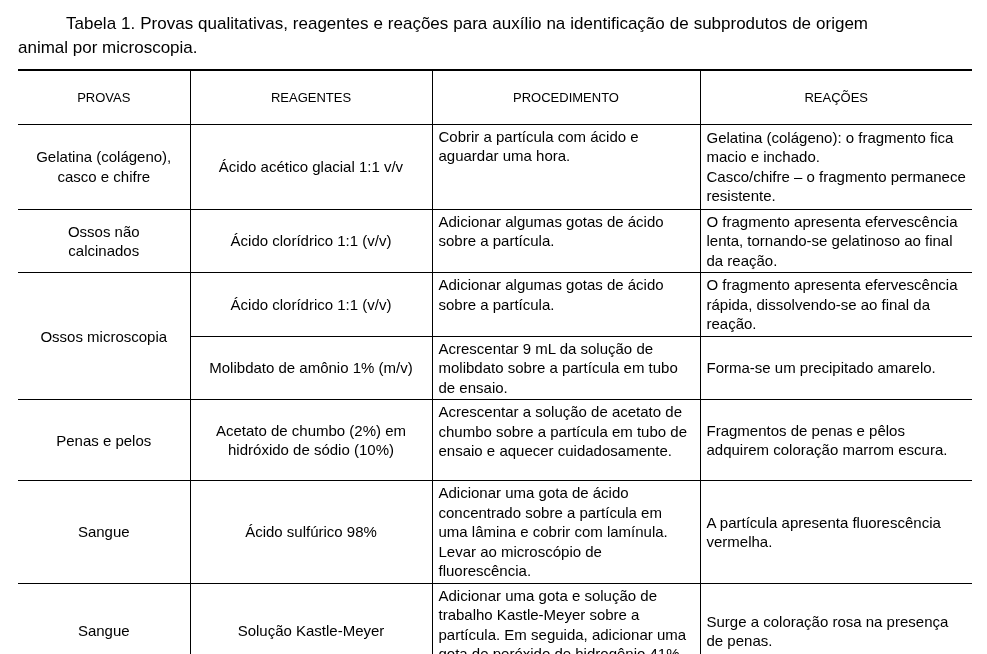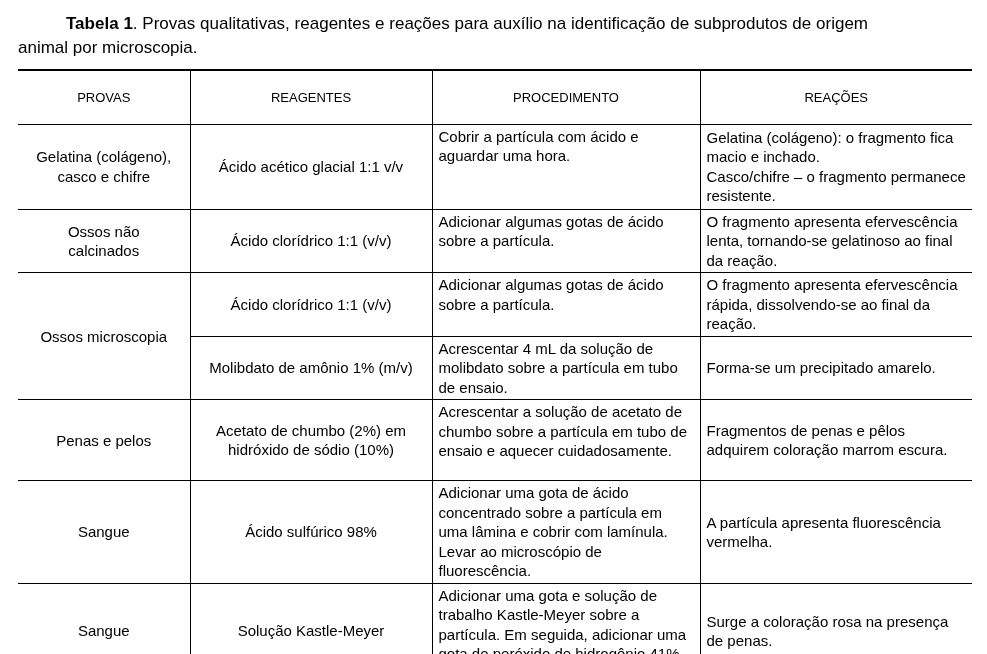--- a/index.html
+++ b/index.html
@@ -18,21 +18,21 @@
     overflow: hidden;
   }
   .caption {
     width: 850px;
     margin: 0 0 9px 0;
     font-size: 17px;
     line-height: 1.42;
     text-align: justify;
     text-indent: 48px;
   }
-  .caption b { font-weight: bold; }
+  .caption b { font-weight: normal; }
   table.provas {
     border-collapse: collapse;
     table-layout: fixed;
     width: 954px;
     border-top: 2px solid #000;
     border-bottom: 2px solid #000;
   }
   table.provas th,
   table.provas td {
     border: 1px solid #000;
@@ -118,21 +118,21 @@
         <td class="c-reac no-right">O fragmento apresenta efervescência lenta, tornando-se gelatinoso ao final da reação.</td>
       </tr>
       <tr style="height:58px">
         <td class="c-prova no-left" rowspan="2">Ossos microscopia</td>
         <td class="c-reag">Ácido clorídrico 1:1 (v/v)</td>
         <td class="c-proc">Adicionar algumas gotas de ácido sobre a partícula.</td>
         <td class="c-reac no-right">O fragmento apresenta efervescência rápida, dissolvendo-se ao final da reação.</td>
       </tr>
       <tr style="height:54px">
         <td class="c-reag">Molibdato de amônio 1% (m/v)</td>
-        <td class="c-proc">Acrescentar 4 mL da solução de molibdato sobre a partícula em tubo de ensaio.</td>
+        <td class="c-proc">Acrescentar 9 mL da solução de molibdato sobre a partícula em tubo de ensaio.</td>
         <td class="c-reac no-right">Forma-se um precipitado amarelo.</td>
       </tr>
       <tr style="height:81px">
         <td class="c-prova no-left">Penas e pelos</td>
         <td class="c-reag">Acetato de chumbo (2%) em
 hidróxido de sódio (10%)</td>
         <td class="c-proc">Acrescentar a solução de acetato de chumbo sobre a partícula em tubo de ensaio e aquecer cuidadosamente.</td>
         <td class="c-reac no-right">Fragmentos de penas e pêlos adquirem coloração marrom escura.</td>
       </tr>
       <tr style="height:94px">

